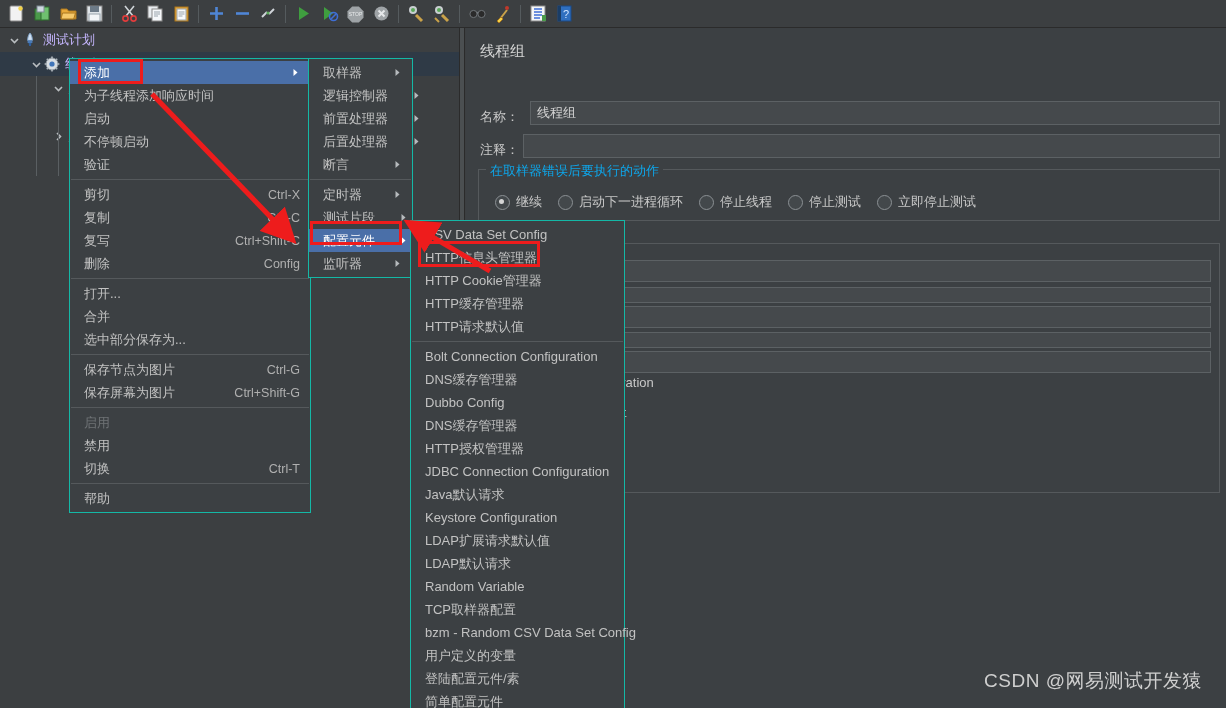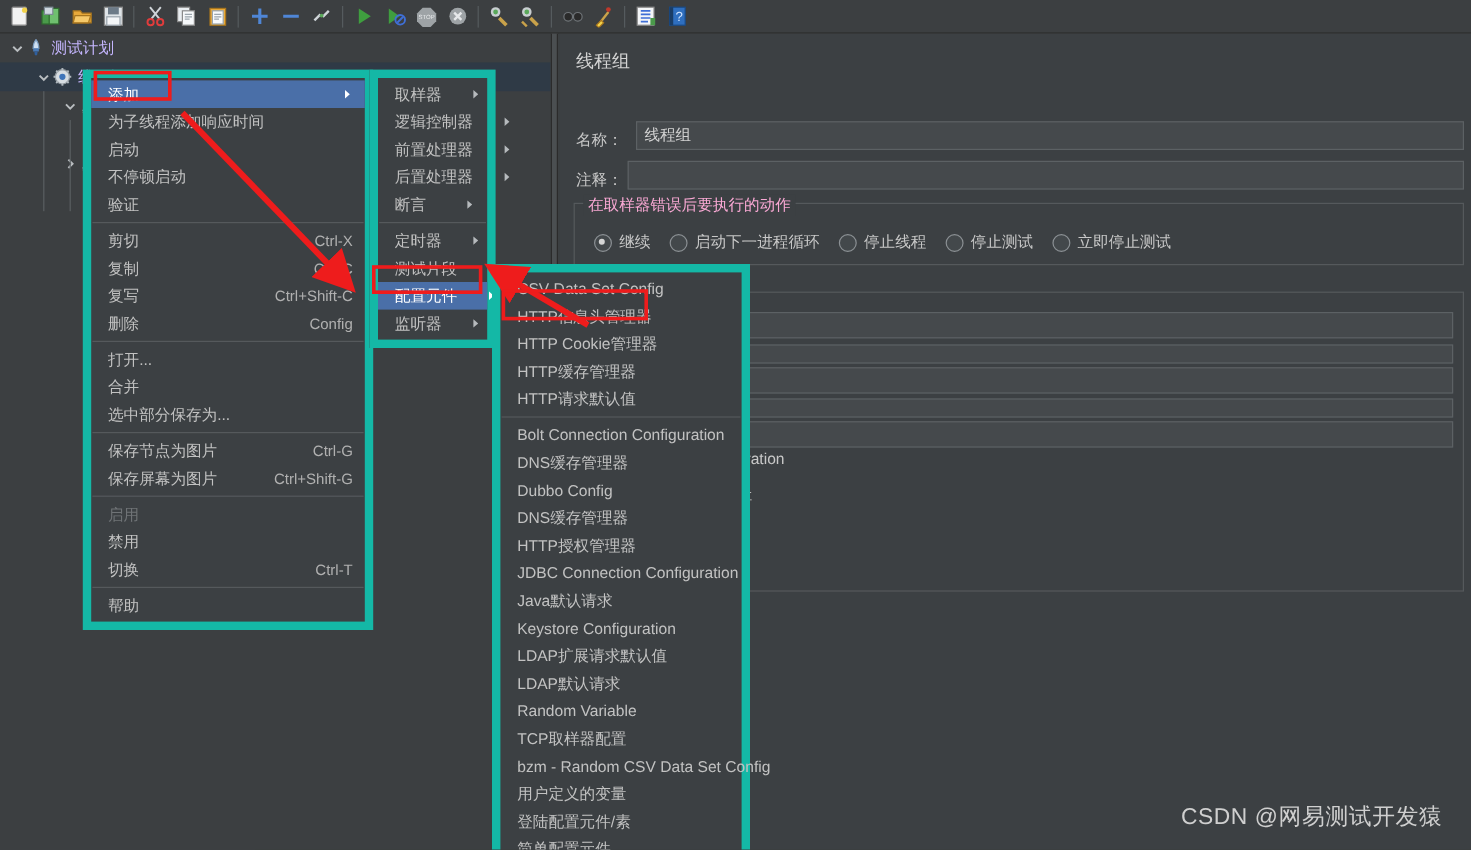--- a/index.html
+++ b/index.html
@@ -35,27 +35,27 @@
   
   #right-panel{
     position:absolute;left:466px;top:28px;width:760px;height:680px;
     background:#3c4043;overflow:hidden;
   }
   #rp-title{position:absolute;left:14px;top:14px;font-size:15px;color:#d4d4d4;}
   .fld-label{position:absolute;font-size:13px;color:#c8c8c8;}
   .fld-box{position:absolute;background:#45494c;border:1px solid #5c6164;box-sizing:border-box;
            display:flex;align-items:center;padding-left:6px;font-size:13px;color:#d2d2d2;}
   .group{position:absolute;border:1px solid #55595c;box-sizing:border-box;}
-  .group-title{position:absolute;background:#3c4043;padding:0 4px;font-size:13px;color:#f9a8d4;}
+  .group-title{position:absolute;background:#3c4043;padding:0 4px;font-size:13px;color:#0ea5e9;}
   .radio-row{position:absolute;display:flex;align-items:center;gap:0px;}
   .radio{display:flex;align-items:center;margin-right:16px;font-size:13px;color:#c8c8c8;white-space:nowrap;}
   .rdot{width:13px;height:13px;border-radius:50%;border:1px solid #8b9094;background:#43484b;margin-right:6px;position:relative;flex:none;}
   .rdot.on::after{content:"";position:absolute;left:3px;top:3px;width:5px;height:5px;border-radius:50%;background:#d5d5d5;}
   
-  .menu{position:absolute;background:#3c4043;border:7px solid #14b8a6;box-sizing:border-box;
+  .menu{position:absolute;background:#3c4043;border:1px solid #14b8a6;box-sizing:border-box;
         padding:2px 0;z-index:40;}
   .mi{height:23px;display:flex;align-items:center;padding:0 10px 0 14px;font-size:13px;color:#c2c2c2;
       white-space:nowrap;position:relative;}
   .mi.sel{background:#4a6fa8;color:#ffffff;}
   .mi.dis{color:#6f7376;}
   .mi .acc{margin-left:auto;padding-left:30px;color:#b0b0b0;font-size:12.5px;}
   .mi .arr{margin-left:auto;padding-left:24px;}
   .msep{height:1px;background:#55595c;margin:3px 1px;}
   
   .redbox{position:absolute;border:3px solid #ee1c1c;box-sizing:border-box;z-index:60;pointer-events:none;}

